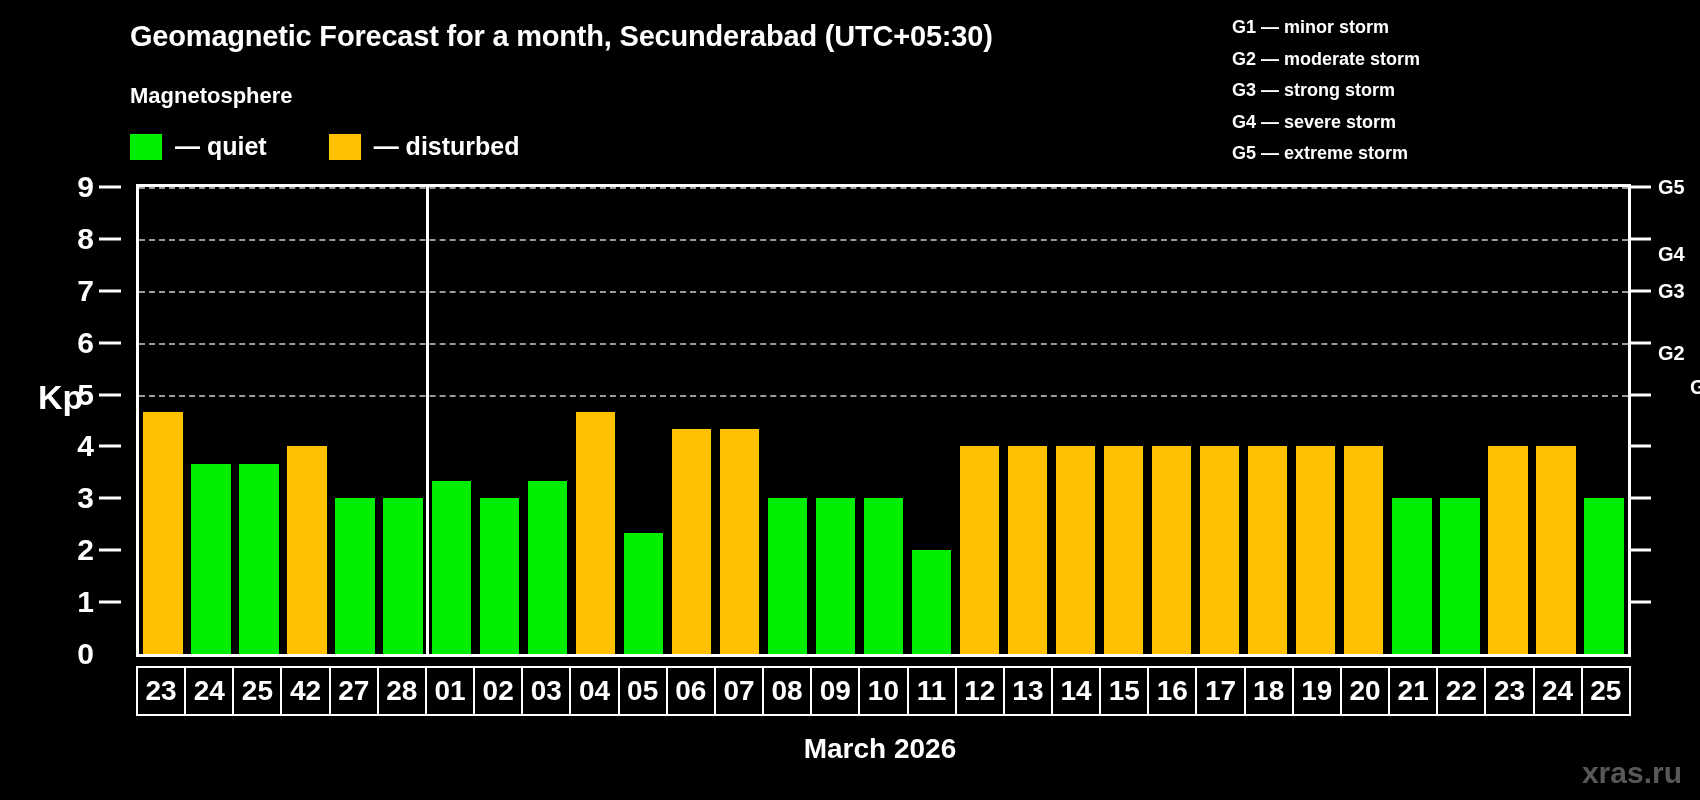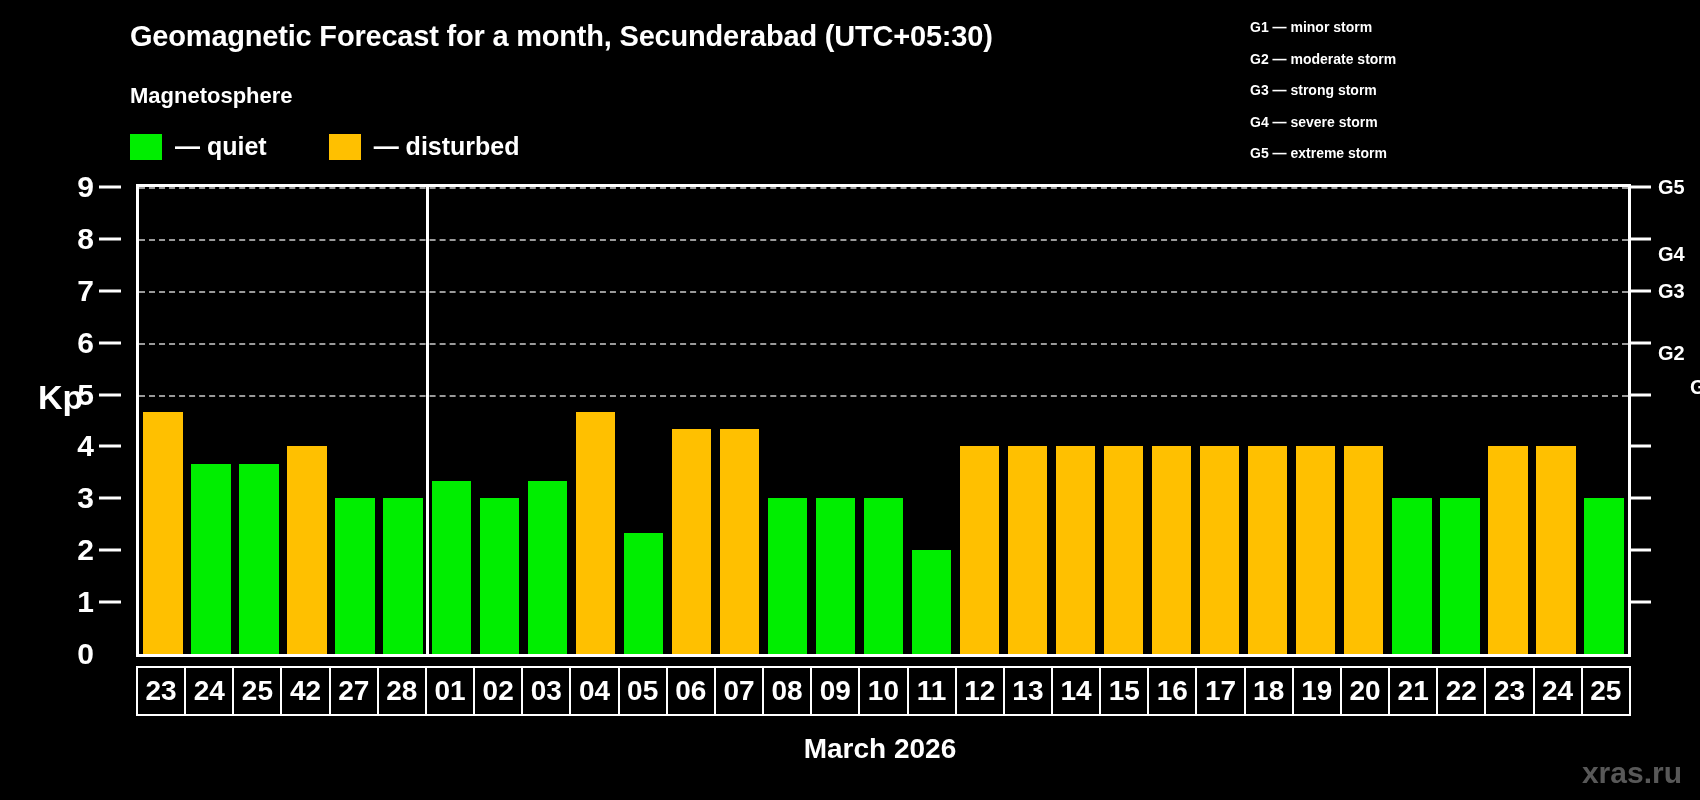--- a/index.html
+++ b/index.html
@@ -27,21 +27,21 @@
   .legend-entry{display:flex;align-items:center;}
   .legend-swatch{width:32px;height:26px;display:inline-block;}
   .legend-text{
     font-size:25px;font-weight:bold;margin-left:13px;margin-right:62px;
   }
   .legend-entry:last-child .legend-text{margin-right:0;}
 
   
   #g-scale-legend{
     position:absolute;left:1232px;top:12px;
-    font-size:14px;font-weight:bold;line-height:31.5px;margin-left:18px;
+    font-size:18px;font-weight:bold;line-height:31.5px;
   }
   .g-scale-row{white-space:nowrap;}
 
   
   #plot-frame{
     position:absolute;left:136px;top:184px;
     width:1495px;height:473px;
     border:3px solid #ffffff;
     box-sizing:border-box;
     background:#000;

